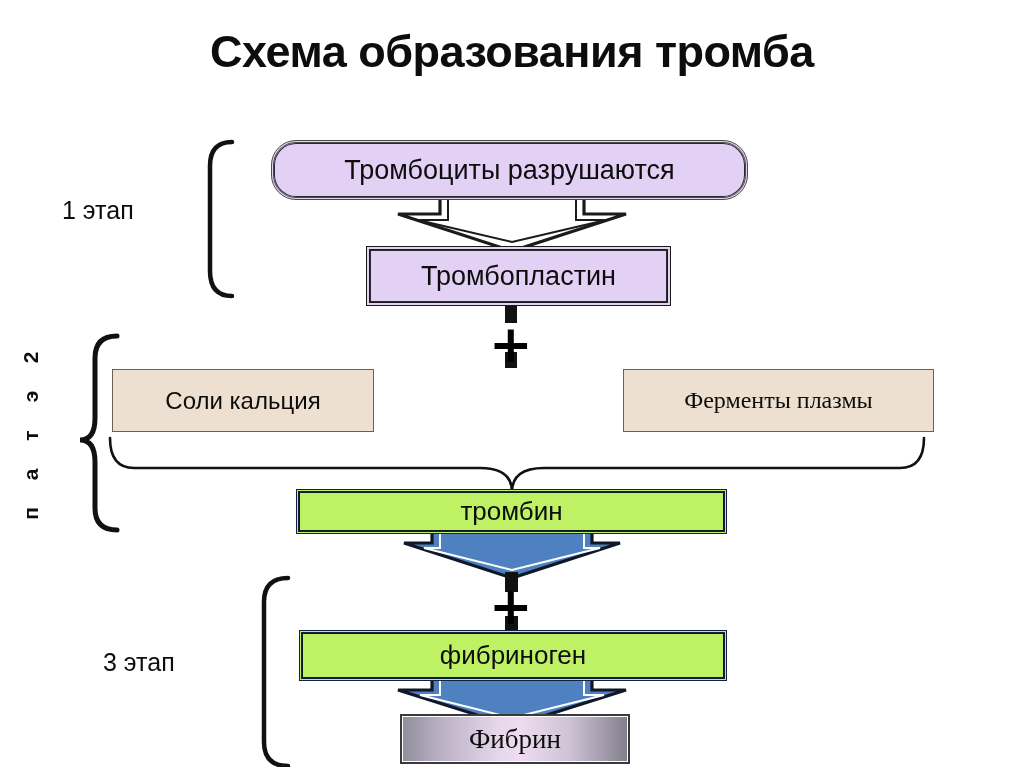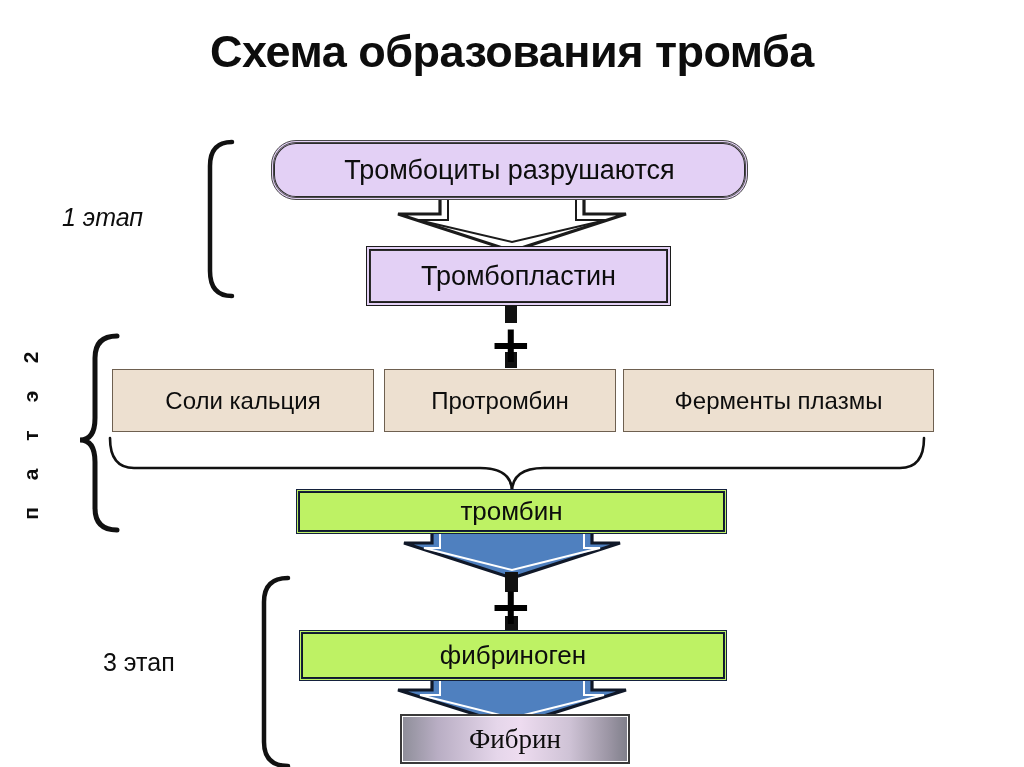--- a/index.html
+++ b/index.html
@@ -163,43 +163,42 @@
     <rect x="505" y="572" width="13" height="20" fill="#111111"></rect>
 
     <rect x="505" y="616" width="13" height="14" fill="#111111"></rect>
 
     <g>
       <path d="M 432 678 L 432 690 L 398 690 L 512 726 L 626 690 L 592 690 L 592 678 Z" fill="#4F80BF" stroke="#101828" stroke-width="3.2" stroke-linejoin="miter"></path>
       <path d="M 440 681 L 440 695 L 420 695 L 512 718 L 604 695 L 584 695 L 584 681" fill="none" stroke="#ffffff" stroke-width="2"></path>
     </g>
   </svg>
 
-  <div class="stage-label" style="left:62px; top:203px;font-style:italic;">1 этап</div>
+  <div class="stage-label" style="left:62px; top:196px;">1 этап</div>
 
   <div class="stage-label-vertical" style="left:24px; top:338px;">
     <span>2</span>
     <span>э</span>
     <span>т</span>
     <span>а</span>
     <span>п</span>
   </div>
 
   <div class="stage-label" style="left:103px; top:648px;">3 этап</div>
 
   <div class="box box-lav box-lav-1" style="left:271px; top:140px; width:477px; height:60px;">Тромбоциты разрушаются</div>
 
   <div class="box box-lav box-lav-2" style="left:366px; top:246px; width:305px; height:60px;">Тромбопластин</div>
 
   <div class="plus" style="left:489px; top:318px;">+</div>
 
   <div class="box box-tan" style="left:112px; top:369px; width:262px; height:63px;text-align:center;">Соли кальция</div>
 
-  <div class="box box-tan" style="left:384px; top:369px; width:232px; height:63px;">Протромбин</div>
-
-  <div class="box box-tan" style="left:623px; top:369px; width:311px; height:63px;">Ферменты плазмы</div>
+
+  <div class="box box-tan" style="left:623px; top:369px; width:311px; height:63px;font-family:Liberation Serif, serif;">Ферменты плазмы</div>
 
   <div class="box box-blue" style="left:296px; top:489px; width:431px; height:45px;">тромбин</div>
 
   <div class="plus" style="left:489px; top:580px;">+</div>
 
   <div class="box box-blue" style="left:299px; top:630px; width:428px; height:51px;">фибриноген</div>
 
   <div class="box box-grad" style="left:400px; top:714px; width:230px; height:50px;font-family:Liberation Serif, serif;">Фибрин</div>
 
 </div>

